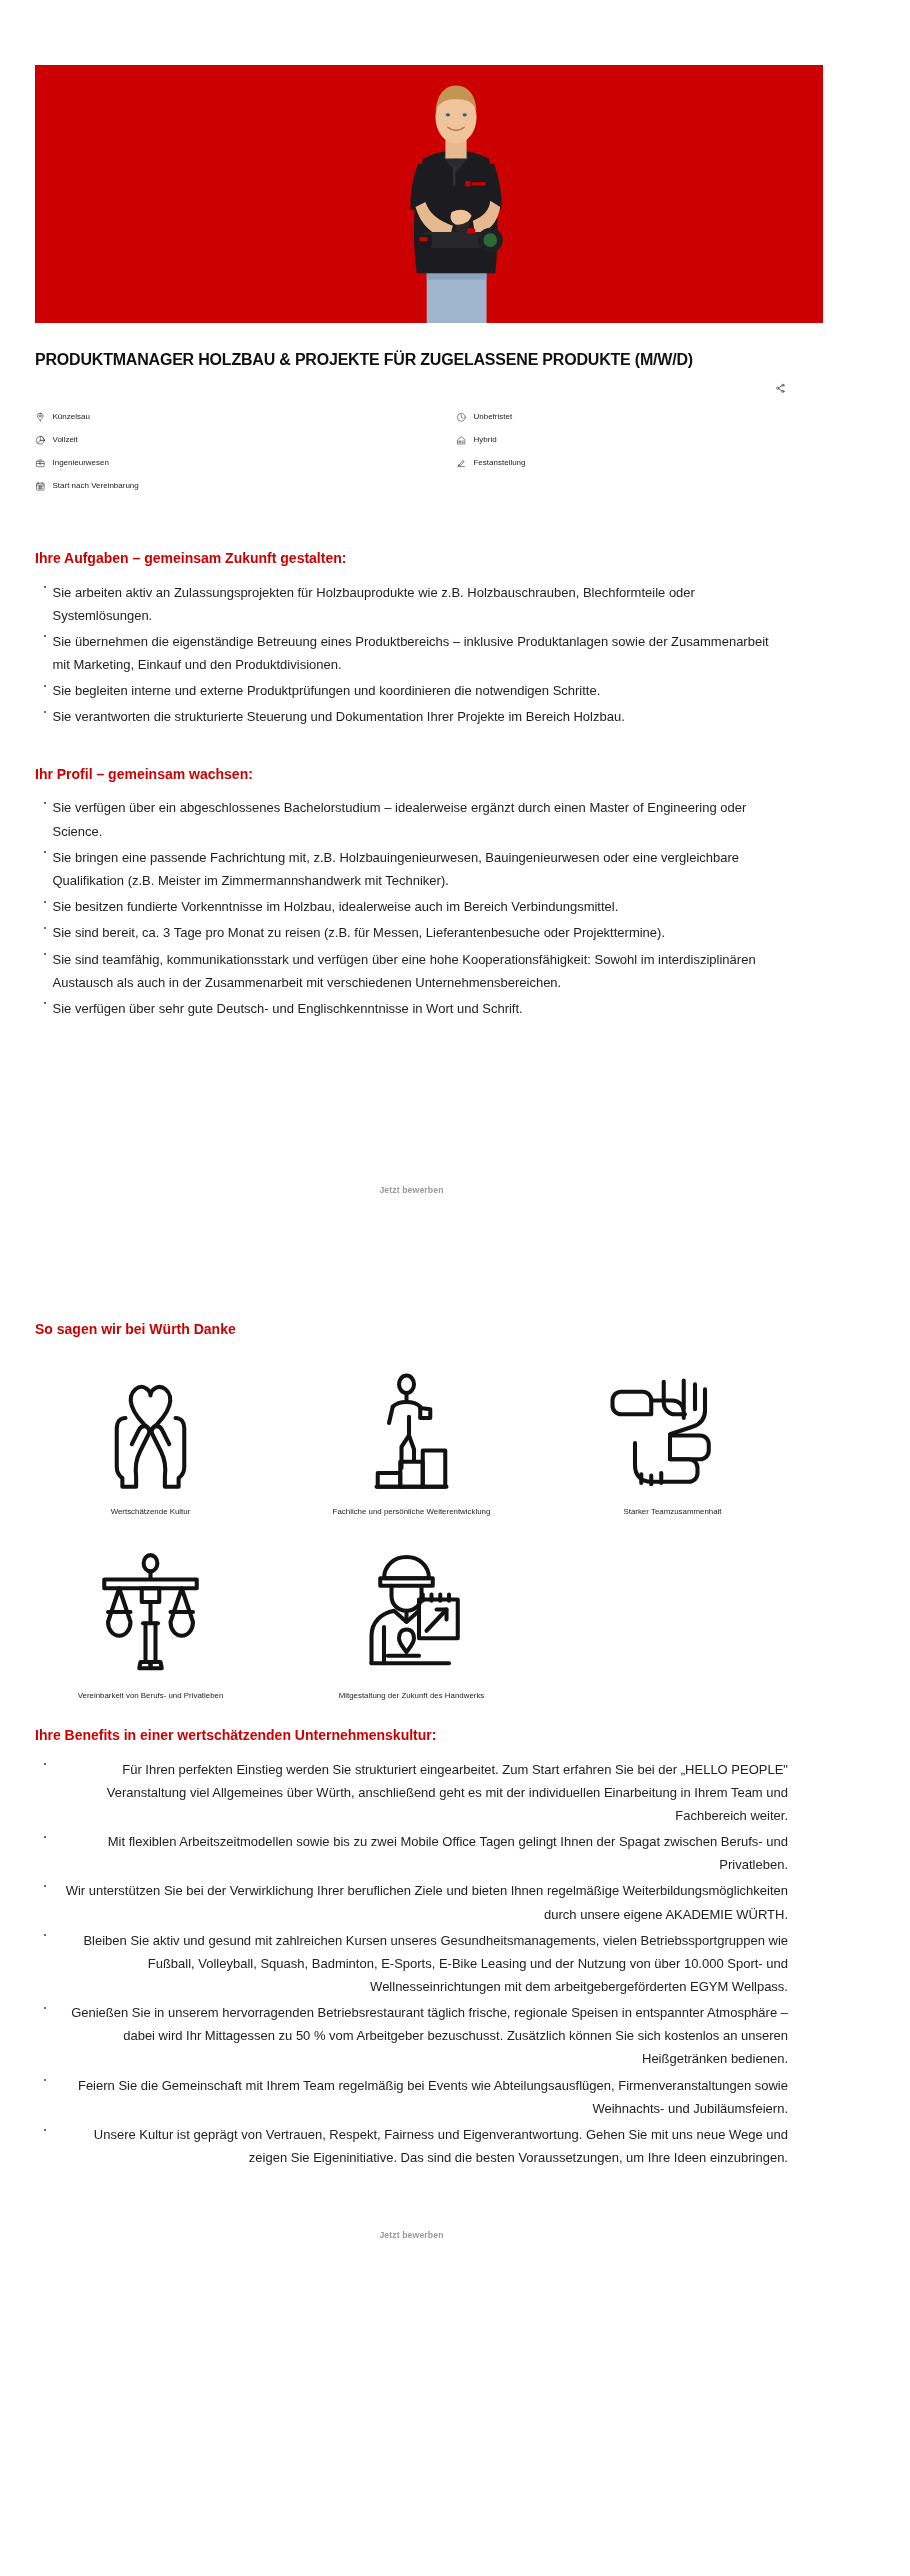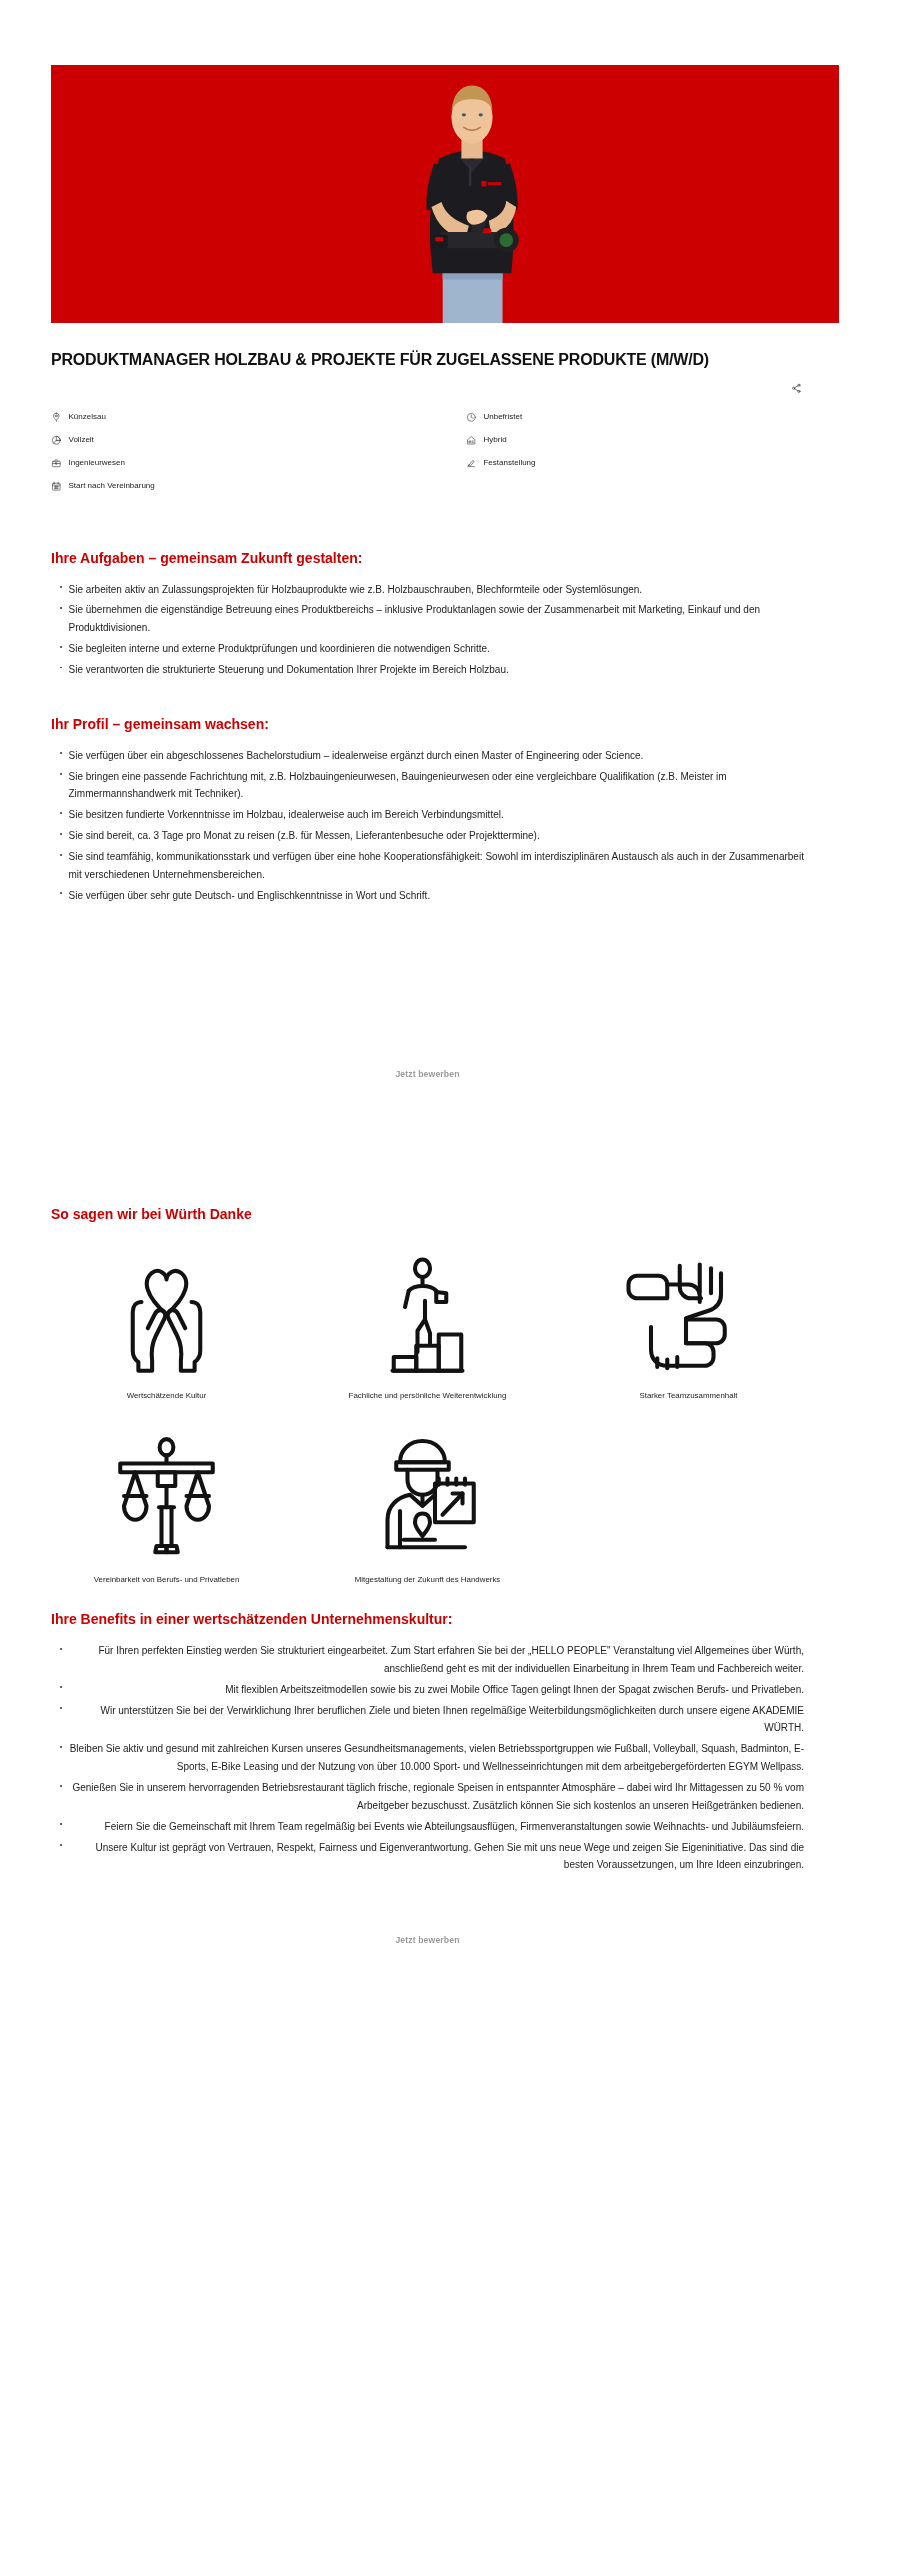--- a/index.html
+++ b/index.html
@@ -10,21 +10,20 @@
     font-family: "Liberation Sans", sans-serif;
     color: #1a1a1a;
     -webkit-font-smoothing: antialiased;
   }
   .page {
     width: 823px;
     min-height: 2576px;
     background: #fff;
     position: relative;
     overflow: hidden;
-    margin-left: 16px;
   }
 
   
   .hero-wrap { padding: 65px 35px 0 35px; }
   .hero {
     width: 841px;
     height: 258px;
     background: #CC0000;
     position: relative;
     overflow: hidden;
@@ -61,21 +60,21 @@
     display: flex; align-items: center; justify-content: center;
     cursor: pointer;
     background: none; border: none;
   }
 
   
   .meta {
     padding: 15px 35px 0 35px;
     display: grid;
     grid-template-columns: 415px 1fr;
-    column-gap: 0;
+    column-gap: 6px;
   }
   .meta-col { display: flex; flex-direction: column; gap: 12.5px; }
   .meta-item {
     display: flex;
     align-items: center;
     gap: 6.9px;
     font-size: 8px;
     color: #222;
     line-height: 1;
   }
@@ -100,21 +99,21 @@
   .sec-benefits { margin-top: 25px; }
 
   ul.bullets {
     list-style: none;
     margin-top: 13.7px;
     padding-left: 0;
   }
   ul.bullets li {
     position: relative;
     padding-left: 17.5px;
-    font-size: 10px;
+    font-size: 13px;
     line-height: 1.78;
     color: #222;
     margin-bottom: 3.1px;
     max-width: 792px;
   }
   ul.bullets li::before {
     content: "";
     position: absolute;
     left: 8.7px;
     top: 5.6px;

